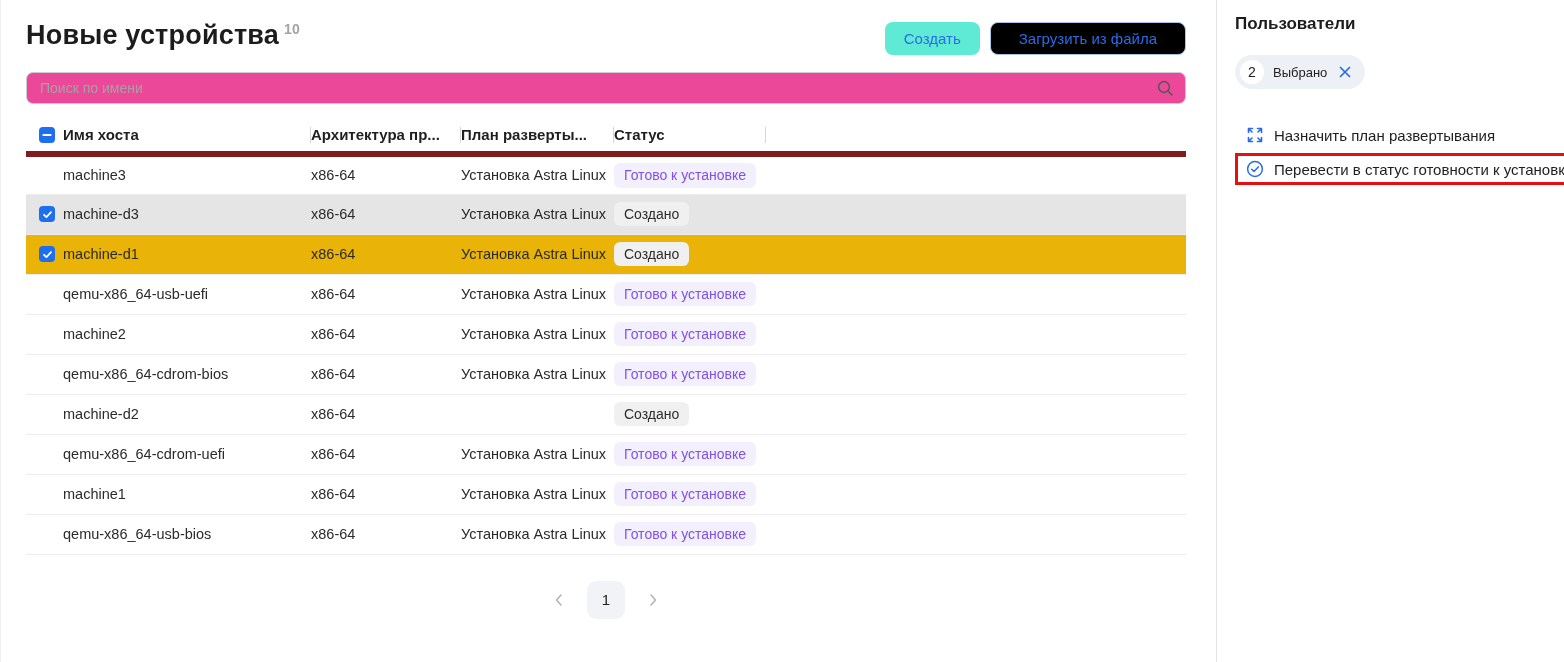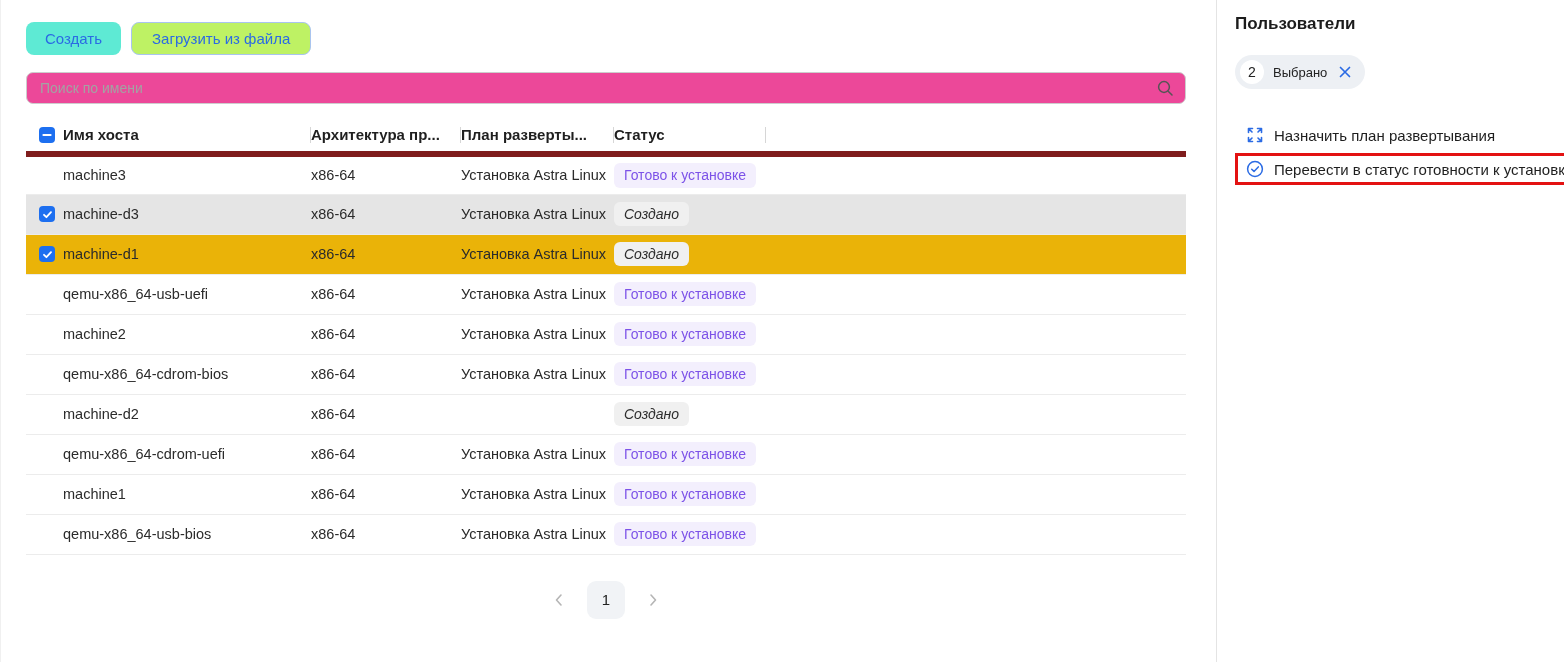--- a/index.html
+++ b/index.html
@@ -15,21 +15,21 @@
   .main {
     flex:0 0 1217px; border-right:1px solid #e4e4e4; border-left:1px solid #f0f0f0;
     padding:16px 30px 0 25px; position:relative;
   }
   .title-row { display:flex; align-items:flex-start; justify-content:space-between; }
   .page-title { margin:4px 0 0 0; font-size:27px; font-weight:700; color:#1c1c1c; letter-spacing:.2px; }
   .page-title sup { font-size:14px; font-weight:600; color:#a3a3a3; margin-left:5px; }
   .title-buttons { display:flex; gap:10px; margin-top:6px; }
   .btn { height:33px; border-radius:8px; font-size:15px; font-family:inherit; cursor:pointer; }
   .btn-create { background:#5eead4; color:#2b6be4; border:none; padding:0 19px; }
-  .btn-upload { background:#bef264; color:#2b6be4; border:1px solid #a9c4ef; padding:0 20px;text-align:center; }
+  .btn-upload { background:#000000; color:#2b6be4; border:1px solid #a9c4ef; padding:0 28px;text-align:center; }
 
   
   .search-box {
     margin-top:17px; height:32px; border:1px solid #cdcdcd; border-radius:7px;
     display:flex; align-items:center; padding:0 11px; background:#ec4899;
   }
   .search-box input {
     flex:1; border:none; outline:none; font-size:14px; font-family:inherit; color:#333; background:transparent;
   }
   .search-box input::placeholder { color:#a3a3a3; }
@@ -59,21 +59,21 @@
   .cb-cell { padding:0 0 0 13px !important; }
   .checkbox {
     width:16px; height:16px; border-radius:4px; background:#1d6ff0;
     display:flex; align-items:center; justify-content:center; cursor:pointer;
   }
   .checkbox.hidden { visibility:hidden; }
   .badge {
     display:inline-block; padding:4px 10px; border-radius:6px; font-size:14px; line-height:1.2;
   }
   .badge.ready   { background:#f3effd; color:#7c52e8; }
-  .badge.created { background:#f0f0f0; color:#2e2e2e;font-style:italic; }
+  .badge.created { background:#f0f0f0; color:#2e2e2e; }
 
   
   .pagination { margin-top:26px; display:flex; align-items:center; justify-content:center; gap:16px; }
   .page-arrow { background:none; border:none; padding:4px; cursor:pointer; display:flex; }
   .page-num {
     width:38px; height:38px; border-radius:9px; background:#f1f3f6; border:none;
     font-size:15px; color:#222; font-family:inherit; cursor:pointer;
   }
 
   
@@ -100,20 +100,21 @@
   .action-label { white-space:nowrap; }
 </style>
 </head>
 <body>
 
 <div class="app">
 
   <div class="main">
 
     <div class="title-row">
+      <h1 class="page-title"><span>Новые устройства</span><sup>10</sup></h1>
       <div class="title-buttons">
         <button class="btn btn-create">Создать</button>
         <button class="btn btn-upload">Загрузить из файла</button>
       </div>
     </div>
 
     <div class="search-box">
       <input type="text" placeholder="Поиск по имени" style="">
       <span class="search-icon">
         <svg width="18" height="18" viewBox="0 0 18 18" fill="none">

